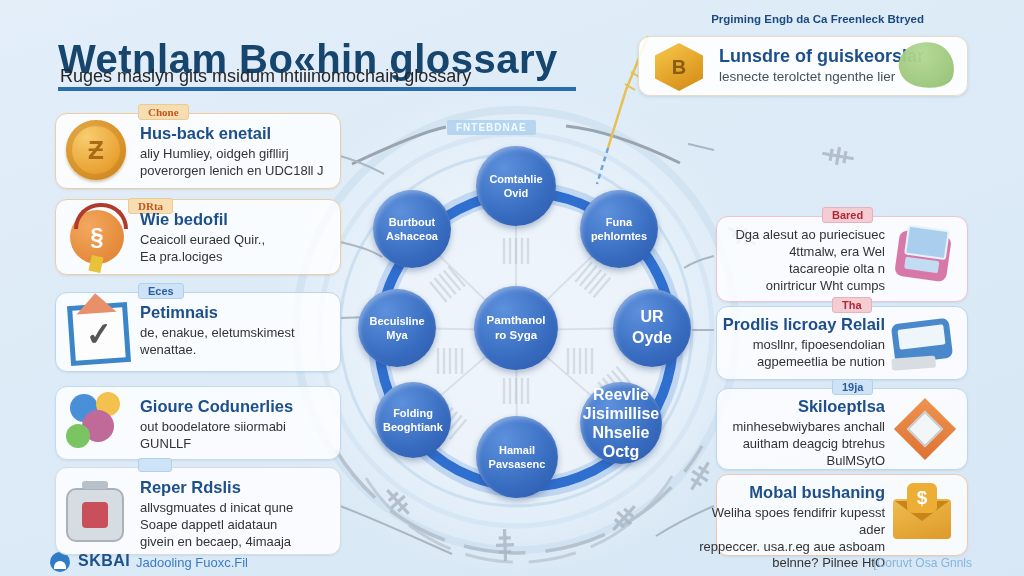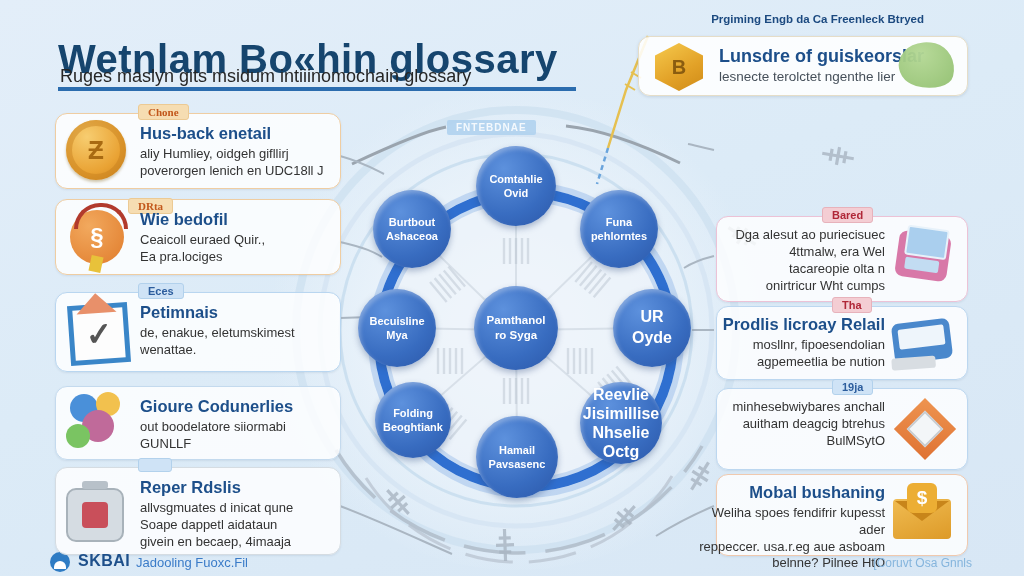--- a/index.html
+++ b/index.html
@@ -281,20 +281,21 @@
 agpemeetlia be nution</div>
     </div>
     <div class="ricon">
         <div class="laptop"></div>
       </div>
   </div>
 
   <div class="card rcard abs" style="top:388px;height:80px;border:1px solid #bcd7f0;">
     <span class="chip chip-blue" style="left:46%;">19ja</span>
     <div class="rtext">
+      <div class="ctitle">Skiloeptlsa</div>
       <div class="cdesc">minhesebwiybares anchall
 auitham deagcig btrehus
 BulMSytO</div>
     </div>
     <div class="ricon">
         <div class="pack"></div>
       </div>
   </div>
 
   <div class="card rcard abs" style="top:474px;height:80px;border:1px solid #f0c9ae;">

